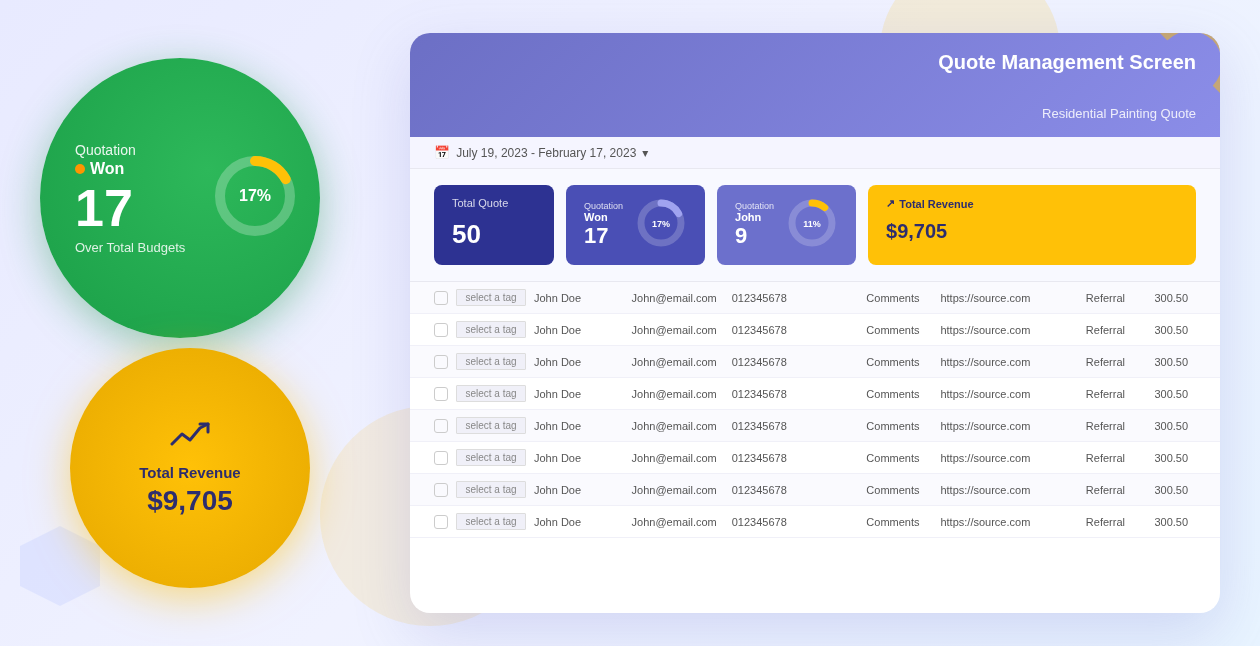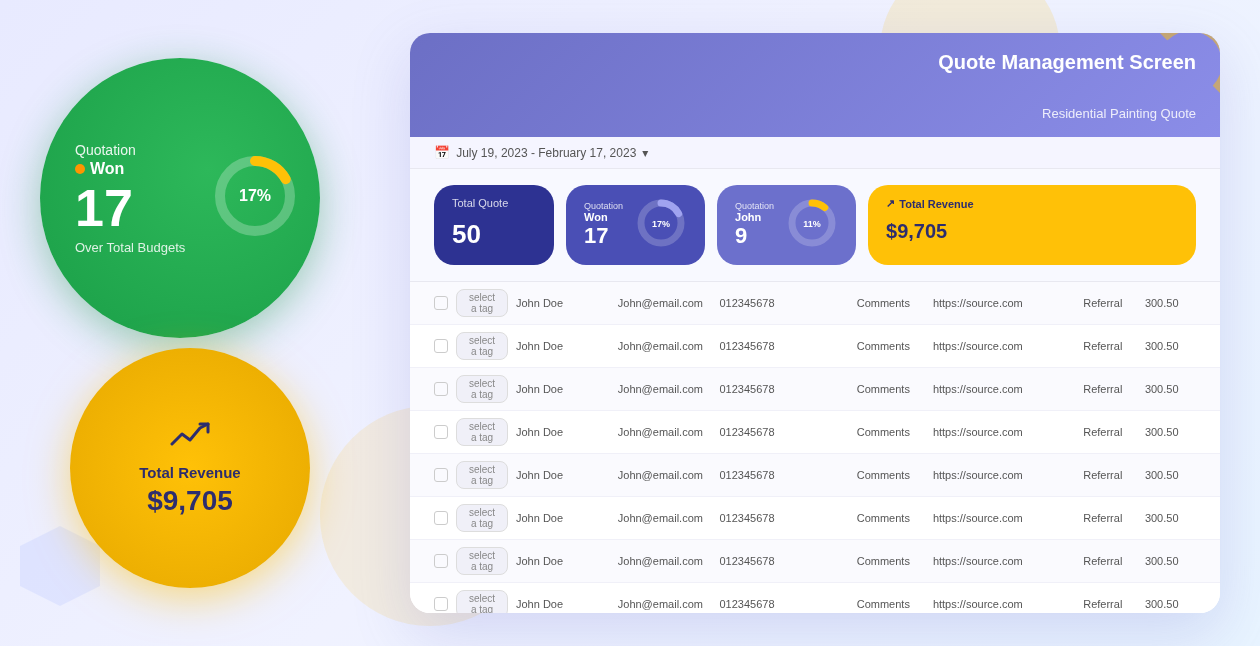--- a/index.html
+++ b/index.html
@@ -201,21 +201,21 @@
     
     .stats-row {
       display: flex;
       gap: 12px;
       padding: 16px 24px;
       background: #f8f9ff;
       border-bottom: 1px solid #e8e8f0;
     }
 
     .stat-card {
-      border-radius: 20px;
+      border-radius: 8px;
       padding: 12px 18px;
       display: flex;
       align-items: center;
       gap: 10px;
       min-width: 120px;
     }
 
     .stat-total-quote {
       background: #2d3292;
       color: white;
@@ -290,34 +290,34 @@
     .row-checkbox {
       width: 14px;
       height: 14px;
       border: 1.5px solid #ccc;
       border-radius: 3px;
       flex-shrink: 0;
     }
     .row-tag {
       background: #f0f0f8;
       border: 1px solid #ddd;
-      border-radius: 8px;
+      border-radius: 1px;
       padding: 2px 8px;
       font-size: 10px;
       color: #888;
-      width: 52px;
+      width: 70px;
       text-align: center;
     }
     .row-cell { flex: 1; white-space: nowrap; overflow: hidden; text-overflow: ellipsis; }
     .row-cell.email { flex: 1.2; text-align: center; }
     .row-cell.phone { flex: 1; }
     .row-cell.comments { flex: 0.8; padding-left: 44px; }
     .row-cell.source { flex: 1.5; }
     .row-cell.referral { flex: 0.8; text-align: center; }
-    .row-cell.amount { flex: 0.6; text-align: left; }
+    .row-cell.amount { flex: 0.6; text-align: center; }
 
     
     .arc-deco {
       position: absolute;
       top: -20px;
       right: -20px;
       width: 100px;
       height: 100px;
       border: 18px solid rgba(255,193,7,0.5);
       border-radius: 50%;

